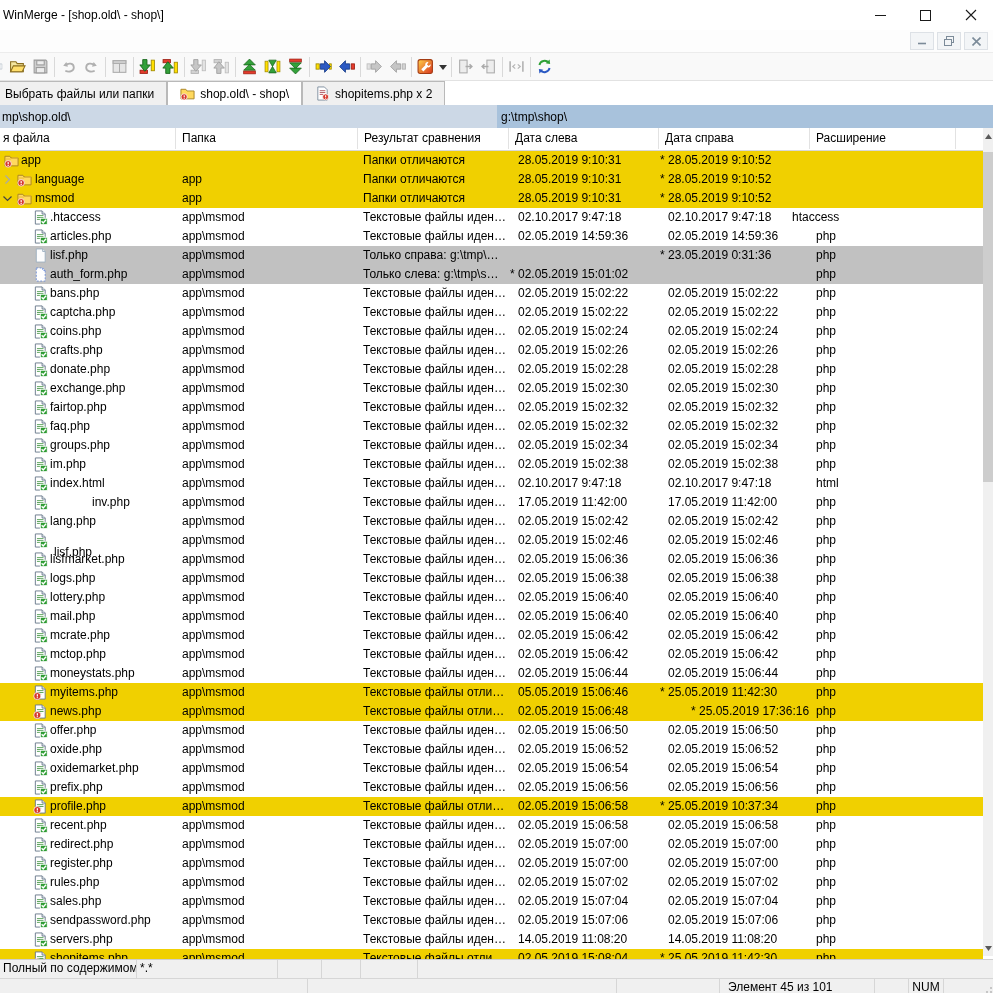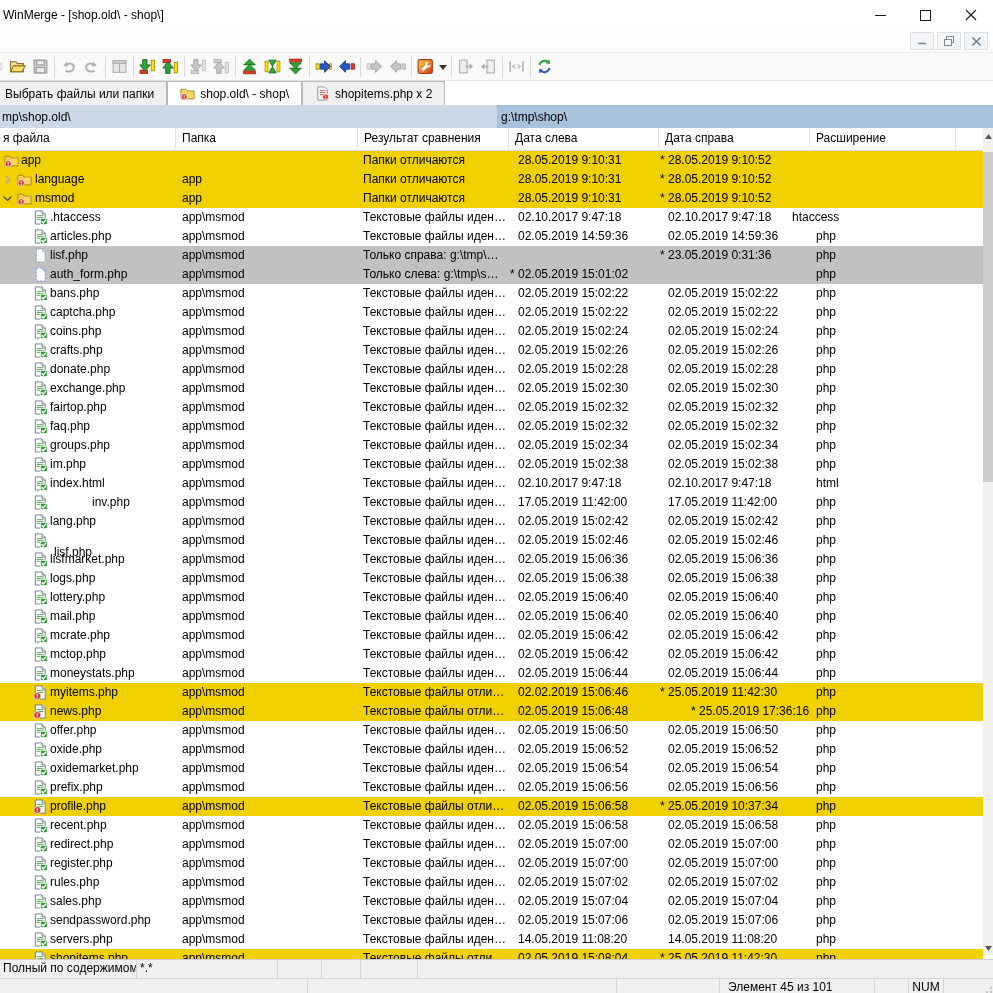--- a/index.html
+++ b/index.html
@@ -820,21 +820,21 @@
             <path d="M9.7 1v3.3H13" fill="#E8EEF4" stroke="#6B7B8C"></path>
             <path d="M4.2 6h7M4.2 8h7M4.2 10h4.5" stroke="#54A054"></path>
             <circle cx="4.6" cy="11.8" r="3.8" fill="#D6382C" stroke="#FFF" stroke-width="0.8"></circle>
             <rect x="4" y="9.8" width="1.3" height="2.5" fill="#FFF"></rect>
             <rect x="4" y="13" width="1.3" height="1.1" fill="#FFF"></rect>
           </svg>
         </span>
         <span class="cell" style="left: 50px; width: 126px;">myitems.php</span>
         <span class="cell" style="left: 182px; width: 170px;">app\msmod</span>
         <span class="cell" style="left: 363px; width: 143px;">Текстовые файлы отли…</span>
-        <span class="cell" style="left: 509px; width: 150px; padding-left: 9px;">02.02.2019 15:06:46</span>
+        <span class="cell" style="left: 509px; width: 150px; padding-left: 9px;">05.05.2019 15:06:46</span>
         <span class="cell" style="left: 659px; width: 151px; padding-left: 1px;">* 25.05.2019 11:42:30</span>
         <span class="cell" style="left: 816px; width: 140px;">php</span>
       </div>
       <div class="row y">
         <span class="ic" style="left: 33px;">
           <svg viewBox="0 0 16 16">
             <path d="M2.5 1h7.2L13 4.3V15H2.5z" fill="#FFF" stroke="#6B7B8C"></path>
             <path d="M9.7 1v3.3H13" fill="#E8EEF4" stroke="#6B7B8C"></path>
             <path d="M4.2 6h7M4.2 8h7M4.2 10h4.5" stroke="#54A054"></path>
             <circle cx="4.6" cy="11.8" r="3.8" fill="#D6382C" stroke="#FFF" stroke-width="0.8"></circle>

